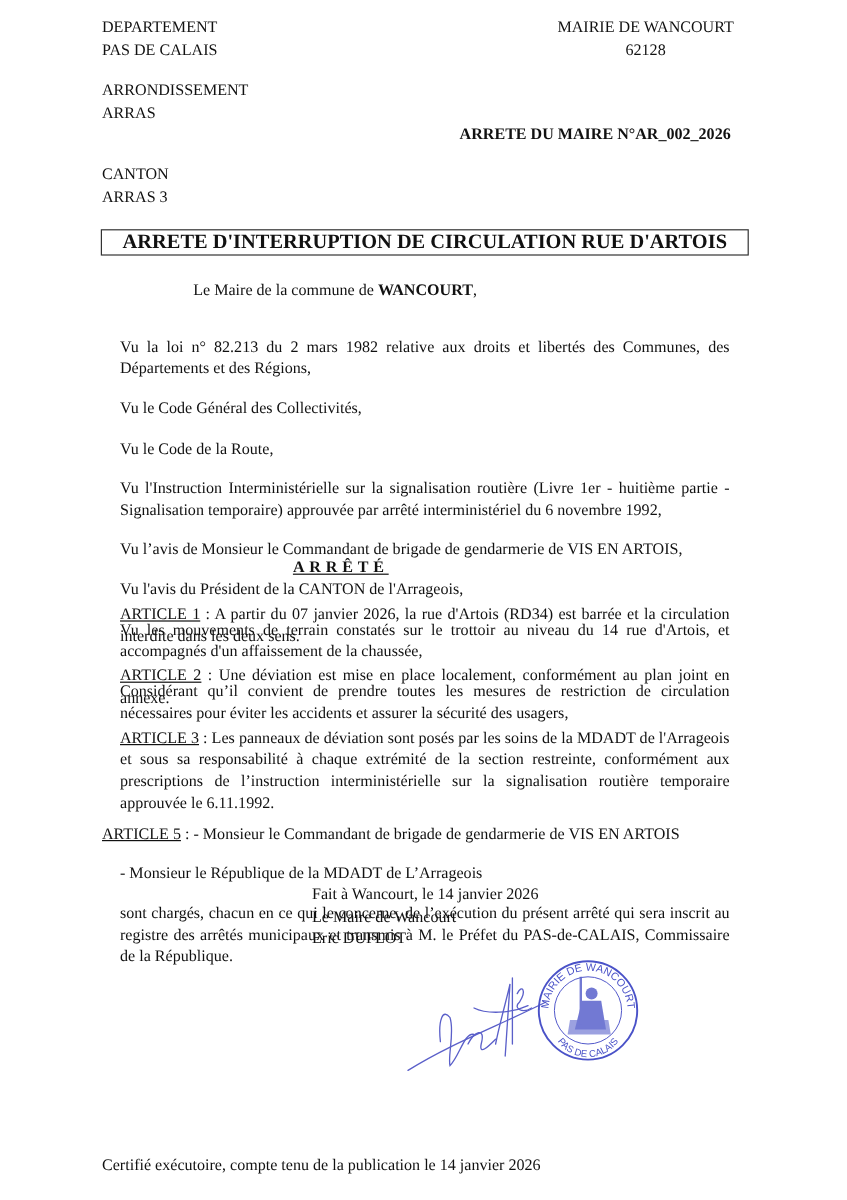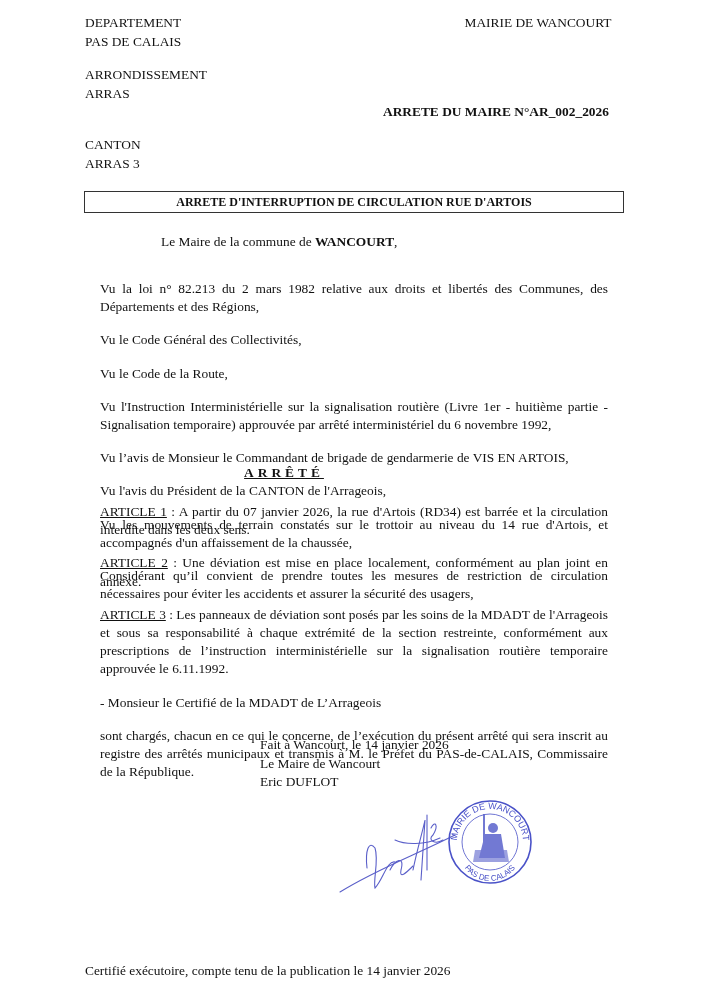--- a/index.html
+++ b/index.html
@@ -8,21 +8,21 @@
     font-family: "Liberation Serif", serif; color: #111; font-size: 13.4px;
   }
   .abs { position: absolute; }
   .line { line-height: 19px; white-space: nowrap; }
   .hdr-left { left: 85px; top: 13px; }
   .hdr-right { left: 458px; top: 13px; text-align: center; width: 160px; }
   .arrete-no { left: 383px; top: 102px; font-weight: bold; }
   .title-box {
     left: 84px; top: 191px; width: 538px; height: 20px;
     border: 1px solid #333; text-align: center; font-weight: bold;
-    line-height: 20px; font-size: 12px;
+    line-height: 20px; font-size: 17px;
   }
   .maire { left: 161px; top: 232px; }
   .body-block { left: 85px; width: 538px; text-align: justify; line-height: 18.2px; }
   .body-block p { margin: 15px; }
   .vu { top: 265px; }
   .arrete-heading {
     left: 0; width: 568px; top: 465px; text-align: center;
     font-weight: bold; text-decoration: underline; letter-spacing: 4px;
   }
   .art { margin-bottom: 7px !important; }
@@ -41,20 +41,21 @@
   <div style="height:14px"></div>
   <div class="line">ARRONDISSEMENT</div>
   <div class="line">ARRAS</div>
   <div style="height:32px"></div>
   <div class="line">CANTON</div>
   <div class="line">ARRAS 3</div>
 </div>
 
 <div class="abs hdr-right">
   <div class="line">MAIRIE DE WANCOURT</div>
+  <div class="line">62128</div>
 </div>
 
 <div class="abs line arrete-no">ARRETE DU MAIRE N°AR_002_2026</div>
 
 <div class="abs title-box">ARRETE D'INTERRUPTION DE CIRCULATION RUE D'ARTOIS</div>
 
 <div class="abs line maire">
   <span>Le Maire de la commune de </span><b>WANCOURT</b><span>,</span>
 </div>
 
@@ -68,21 +69,22 @@
   <p>Vu les mouvements de terrain constatés sur le trottoir au niveau du 14 rue d'Artois, et accompagnés d'un affaissement de la chaussée,</p>
   <p>Considérant qu’il convient de prendre toutes les mesures de restriction de circulation nécessaires pour éviter les accidents et assurer la sécurité des usagers,</p>
 </div>
 
 <div class="abs arrete-heading">ARRÊTÉ</div>
 
 <div class="abs body-block articles">
   <p class="art"><span class="art-label">ARTICLE 1</span><span> : A partir du 07 janvier 2026, la rue d'Artois (RD34) est barrée et la circulation interdite dans les deux sens.</span></p>
   <p class="art"><span class="art-label">ARTICLE 2</span><span> : Une déviation est mise en place localement, conformément au plan joint en annexe.</span></p>
   <p class="art"><span class="art-label">ARTICLE 3</span><span> : Les panneaux de déviation sont posés par les soins de la MDADT de l'Arrageois et sous sa responsabilité à chaque extrémité de la section restreinte, conformément aux prescriptions de l’instruction interministérielle sur la signalisation routière temporaire approuvée le 6.11.1992.</span></p>
-  <p>- Monsieur le Certifié de la MDADT de L’Arrageois</p>
+  <p style="margin:0"><span class="art-label">ARTICLE 5</span><span> : - Monsieur le Commandant de brigade de gendarmerie de VIS EN ARTOIS</span></p>
+  <p>- Monsieur le République de la MDADT de L’Arrageois</p>
   <p>sont chargés, chacun en ce qui le concerne, de l’exécution du présent arrêté qui sera inscrit au registre des arrêtés municipaux et transmis à M. le Préfet du PAS-de-CALAIS, Commissaire de la République.</p>
 </div>
 
 <div class="abs sign">
   <div>Fait à Wancourt, le 14 janvier 2026</div>
   <div>Le Maire de Wancourt</div>
   <div>Eric DUFLOT</div>
 </div>
 
 <div class="abs signature">

